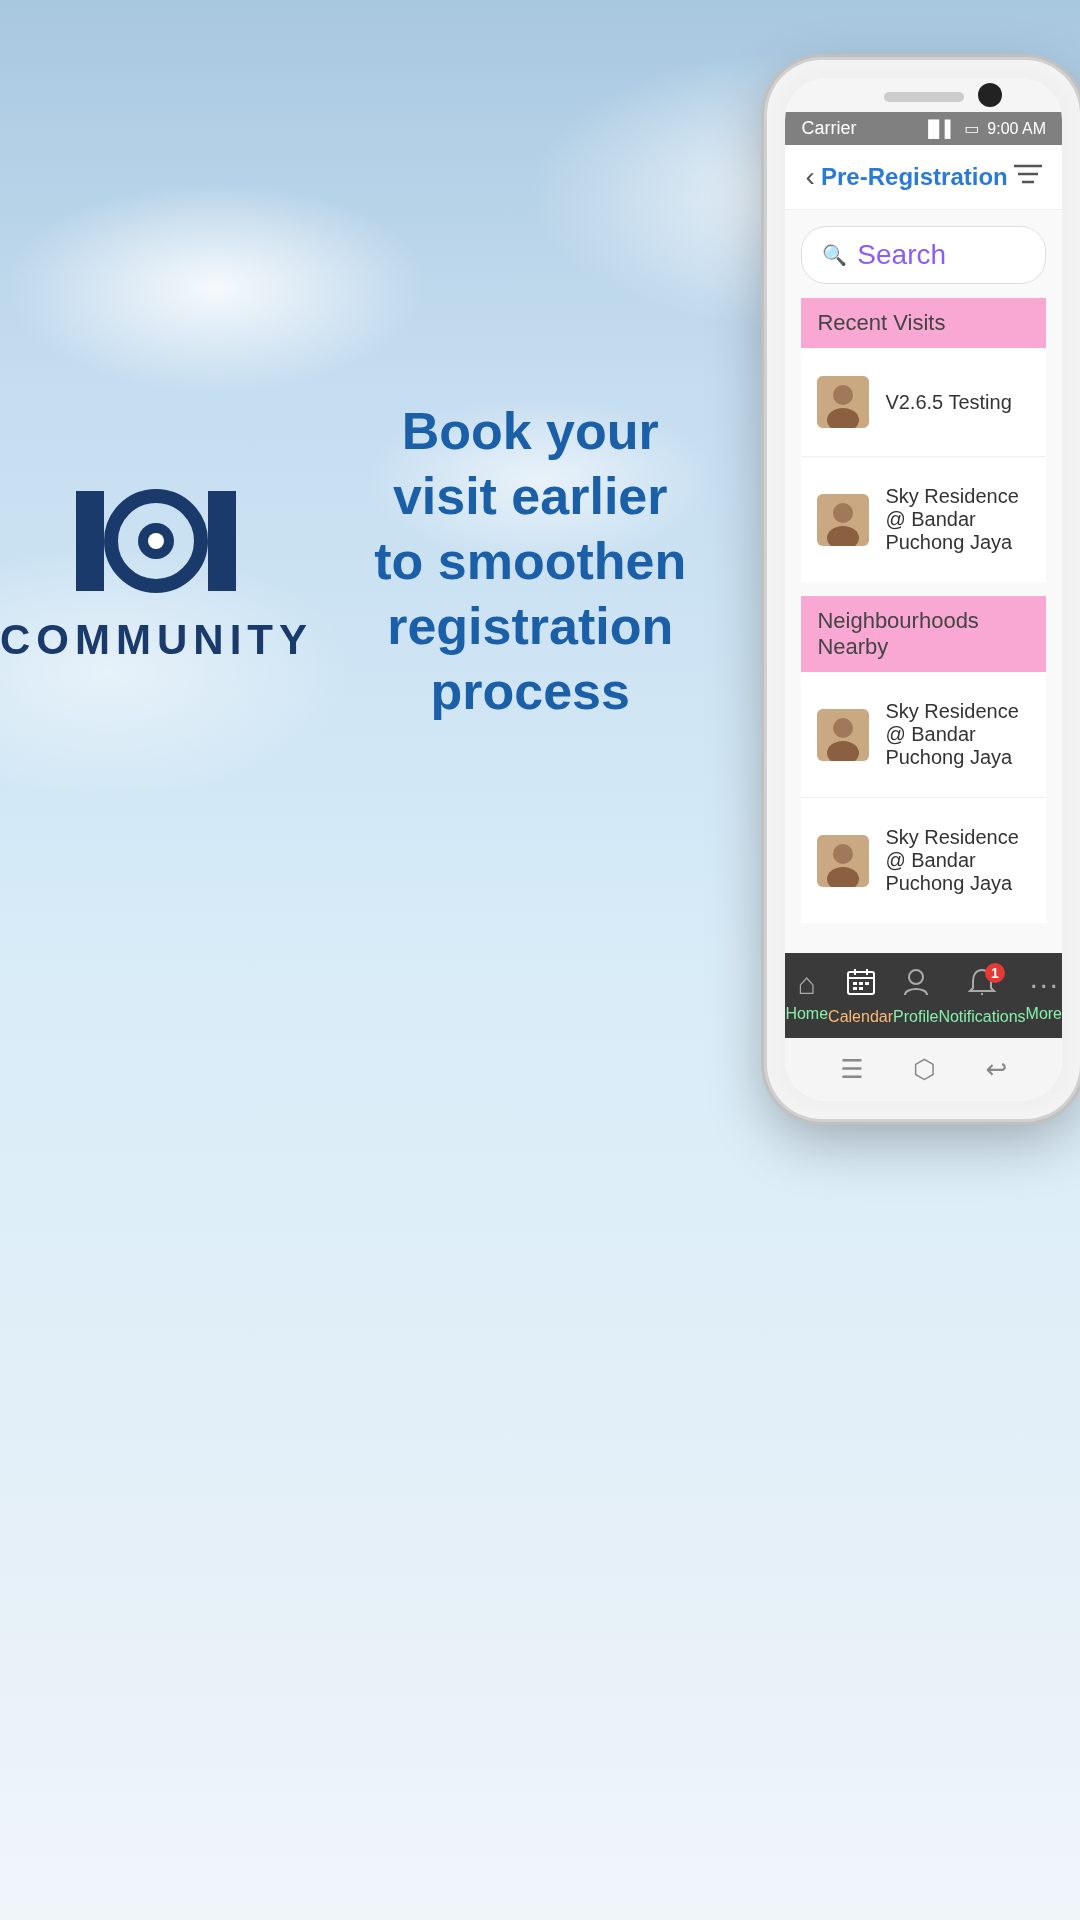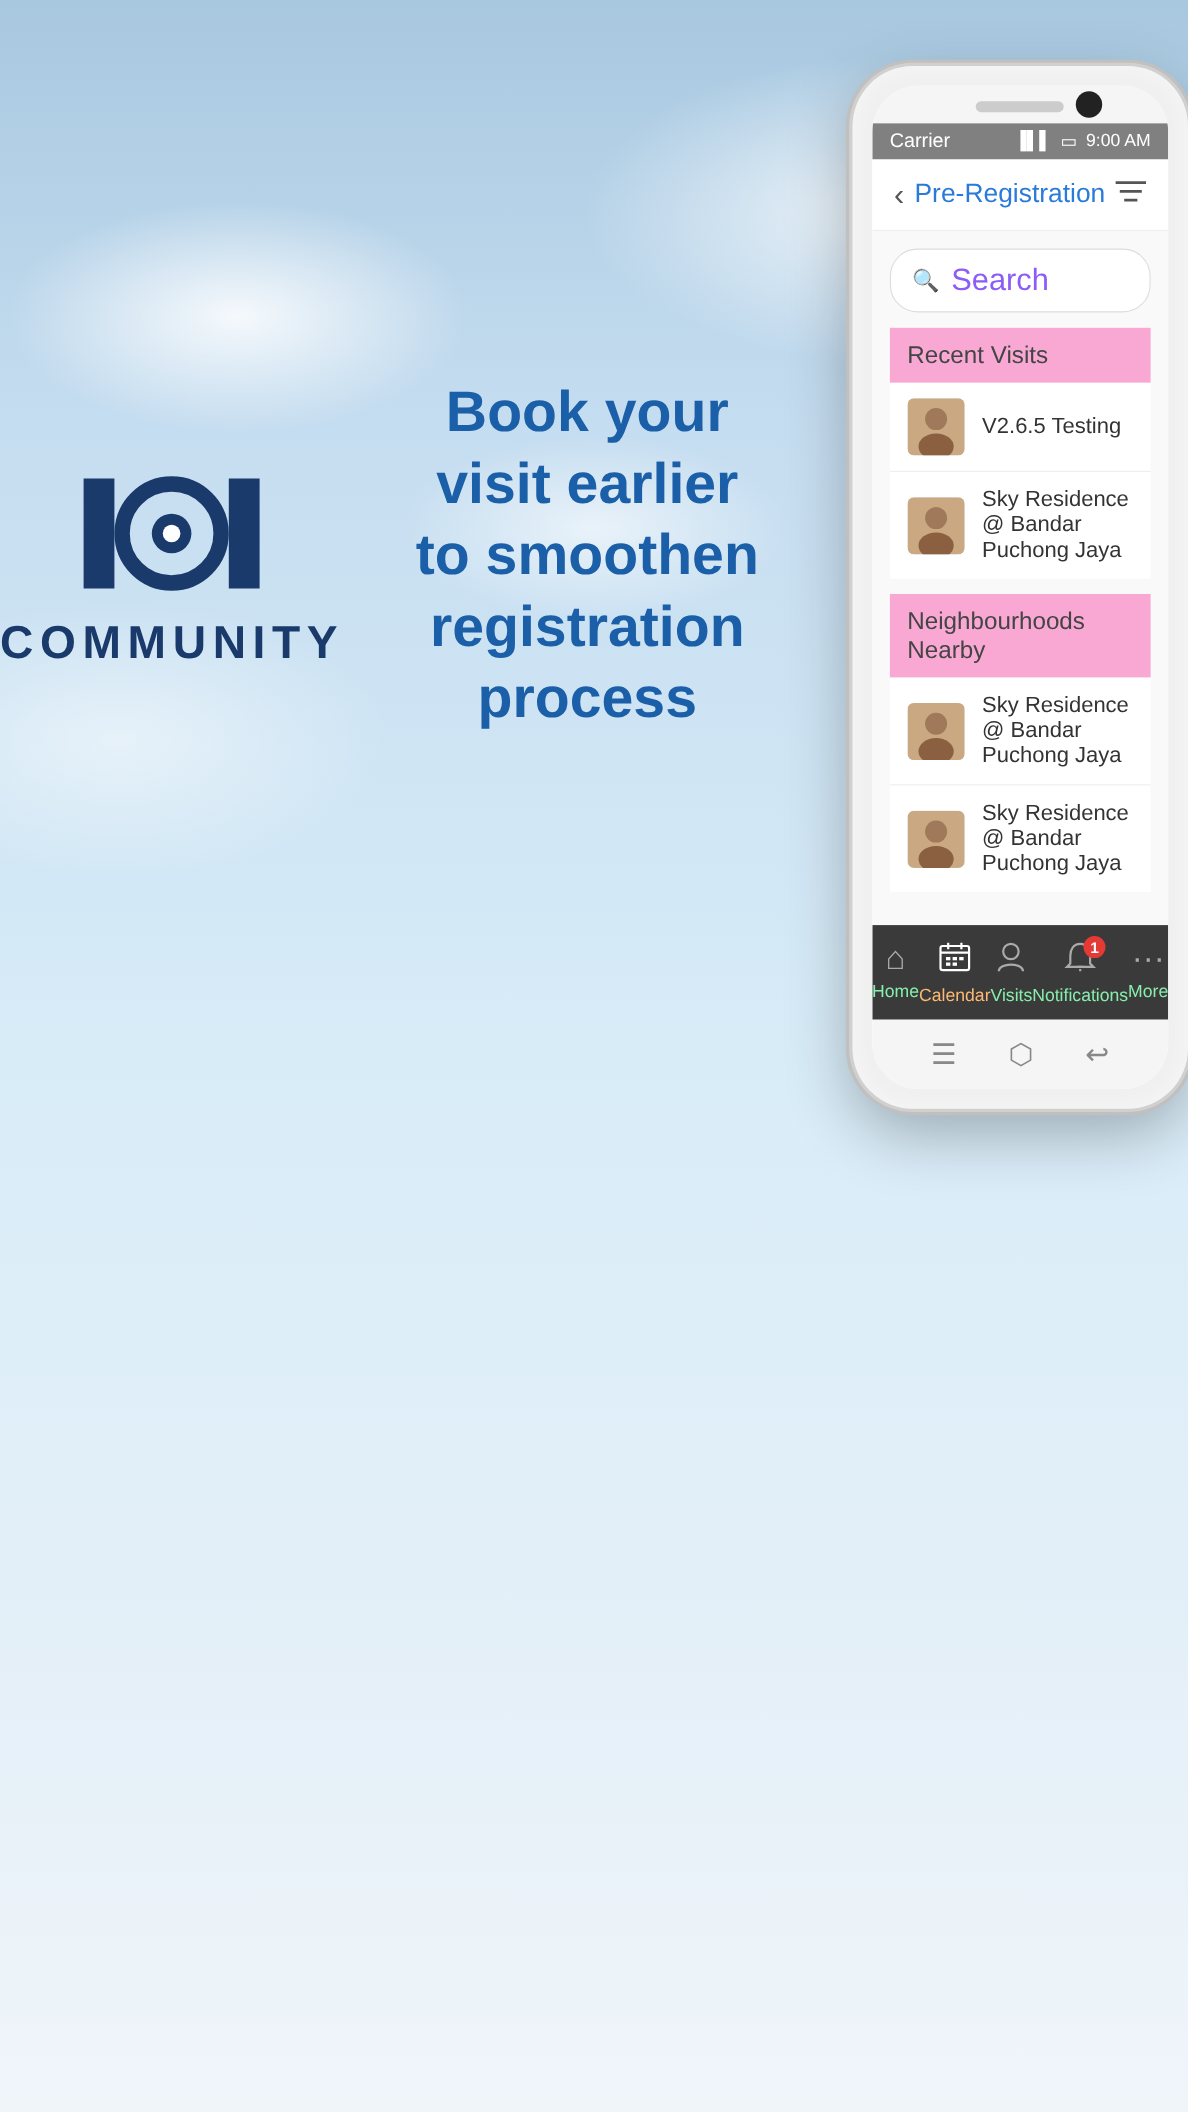--- a/index.html
+++ b/index.html
@@ -147,21 +147,21 @@
 
     .back-btn {
       font-size: 28px;
       color: #555;
       cursor: pointer;
     }
 
     .header-title {
       font-size: 24px;
       color: #2a7ad8;
-      font-weight: 400;
+      font-weight: 700;
     }
 
     .filter-btn {
       font-size: 24px;
       color: #555;
       cursor: pointer;
     }
 
     
     .app-body {
@@ -206,21 +206,21 @@
 
     
     .list-container {
       background: #fff;
       margin-bottom: 14px;
     }
 
     .list-item {
       display: flex;
       align-items: center;
-      padding: 14px 16px;
+      padding: 28px 16px;
       border-bottom: 1px solid #eee;
       cursor: pointer;
     }
 
     .list-item:last-child {
       border-bottom: none;
     }
 
     .avatar-img {
       width: 52px;
@@ -444,21 +444,21 @@
           <span class="nav-label active">Calendar</span>
         </div>
 
         <div class="nav-item">
           <span class="nav-icon">
             <svg width="30" height="30" viewBox="0 0 30 30" fill="none" xmlns="http://www.w3.org/2000/svg">
               <circle cx="15" cy="10" r="7" stroke="#aaa" stroke-width="2" fill="none"></circle>
               <path d="M4 28 C4 20 26 20 26 28" stroke="#aaa" stroke-width="2" fill="none"></path>
             </svg>
           </span>
-          <span class="nav-label">Visits</span>
+          <span class="nav-label">Profile</span>
         </div>
 
         <div class="nav-item">
           <span class="nav-icon" style="position:relative;">
             <svg width="30" height="30" viewBox="0 0 30 30" fill="none" xmlns="http://www.w3.org/2000/svg">
               <path d="M15 3 C9 3 6 8 6 14 L6 21 L3 24 L27 24 L24 21 L24 14 C24 8 21 3 15 3Z" stroke="#aaa" stroke-width="2" fill="none"></path>
               <line x1="12" y1="24" x2="18" y2="24" stroke="#aaa" stroke-width="2"></line>
               <line x1="15" y1="26" x2="15" y2="28" stroke="#aaa" stroke-width="2"></line>
             </svg>
             <span class="badge">1</span>

